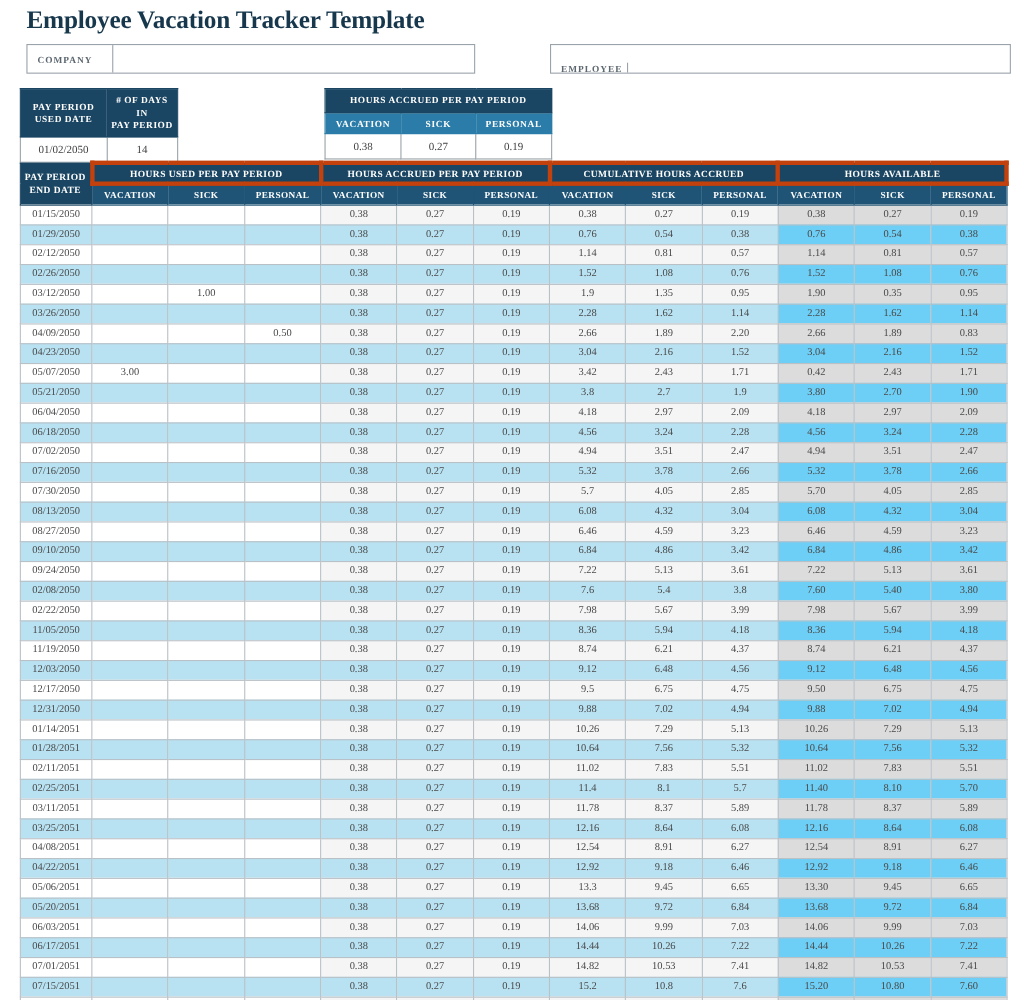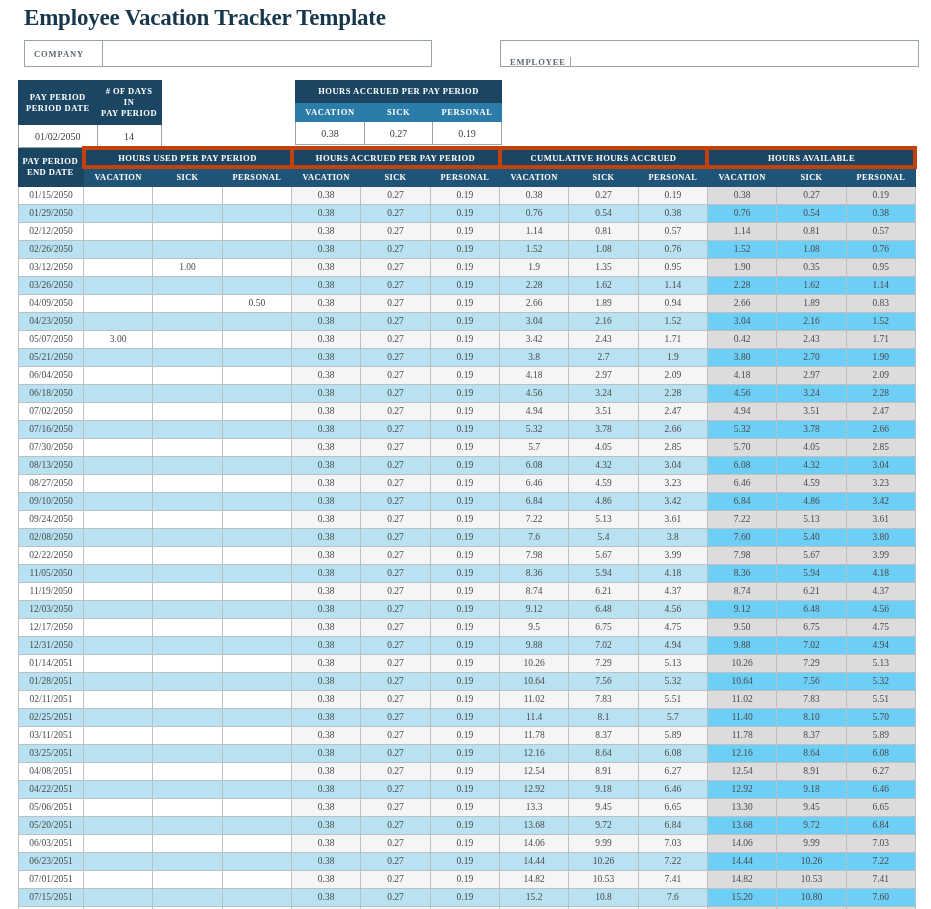--- a/index.html
+++ b/index.html
@@ -186,21 +186,21 @@
   <div class="id-box" id="employee-box">
     <div class="id-label">EMPLOYEE</div>
     <div class="id-value"></div>
   </div>
 
   <table class="mini" id="payperiod-table">
     <tbody>
       <tr>
         <td class="hdr" style="width:72px">
           <span>PAY PERIOD</span><br>
-          <span>PERIOD DATE</span>
+          <span>USED DATE</span>
         </td>
         <td class="hdr" style="width:64px">
           <span># OF DAYS IN</span><br>
           <span>PAY PERIOD</span>
         </td>
       </tr>
       <tr>
         <td class="val">01/02/2050</td>
         <td class="val">14</td>
       </tr>
@@ -361,21 +361,21 @@
         <tr class="band-plain">
           <td class="date-cell">04/09/2050</td>
           <td class="used-cell"></td>
           <td class="used-cell"></td>
           <td class="used-cell">0.50</td>
           <td class="accr-cell">0.38</td>
           <td class="accr-cell">0.27</td>
           <td class="accr-cell">0.19</td>
           <td class="cum-cell">2.66</td>
           <td class="cum-cell">1.89</td>
-          <td class="cum-cell">0.94</td>
+          <td class="cum-cell">2.20</td>
           <td class="avail-cell">2.66</td>
           <td class="avail-cell">1.89</td>
           <td class="avail-cell">0.83</td>
         </tr>
         <tr class="band-shade">
           <td class="date-cell">04/23/2050</td>
           <td class="used-cell"></td>
           <td class="used-cell"></td>
           <td class="used-cell"></td>
           <td class="accr-cell">0.38</td>
@@ -817,21 +817,21 @@
           <td class="accr-cell">0.27</td>
           <td class="accr-cell">0.19</td>
           <td class="cum-cell">14.06</td>
           <td class="cum-cell">9.99</td>
           <td class="cum-cell">7.03</td>
           <td class="avail-cell">14.06</td>
           <td class="avail-cell">9.99</td>
           <td class="avail-cell">7.03</td>
         </tr>
         <tr class="band-shade">
-          <td class="date-cell">06/23/2051</td>
+          <td class="date-cell">06/17/2051</td>
           <td class="used-cell"></td>
           <td class="used-cell"></td>
           <td class="used-cell"></td>
           <td class="accr-cell">0.38</td>
           <td class="accr-cell">0.27</td>
           <td class="accr-cell">0.19</td>
           <td class="cum-cell">14.44</td>
           <td class="cum-cell">10.26</td>
           <td class="cum-cell">7.22</td>
           <td class="avail-cell">14.44</td>

